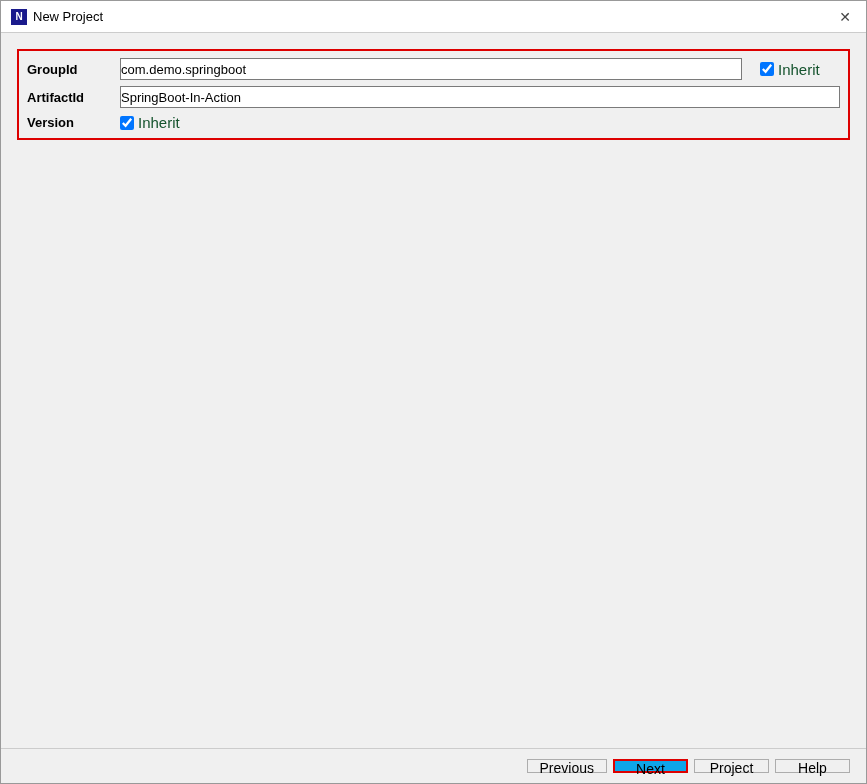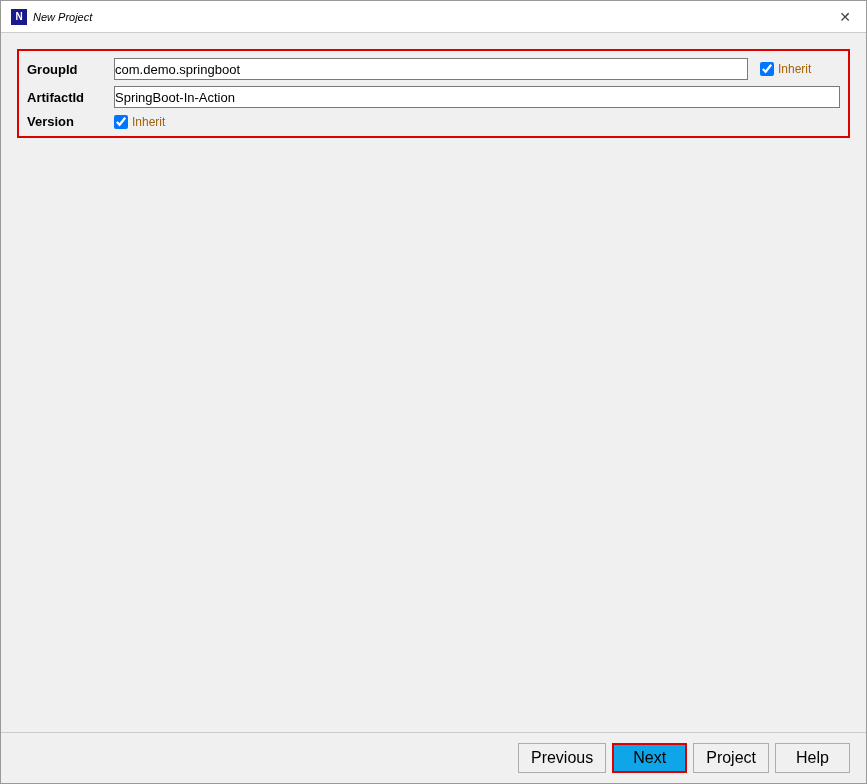--- a/index.html
+++ b/index.html
@@ -50,23 +50,22 @@
       background: #1a1a8c;
       display: flex;
       align-items: center;
       justify-content: center;
       color: #fff;
       font-size: 10px;
       font-weight: bold;
     }
 
     .title-text {
-      font-size: 11px;
+      font-size: 13px;
       color: #000;
-      font-style: italic;
     }
 
     .close-btn {
       width: 22px;
       height: 22px;
       background: none;
       border: none;
       cursor: pointer;
       display: flex;
       align-items: center;
@@ -86,21 +85,21 @@
       border: 2px solid #d00;
       display: inline-block;
       padding: 4px 0;
       margin-bottom: 8px;
     }
 
     .form-row {
       display: flex;
       align-items: center;
       padding: 3px 8px;
-      gap: 12px;
+      gap: 18px;
     }
 
     .form-label {
       width: 75px;
       color: #000;
       font-weight: 600;
       flex-shrink: 0;
     }
 
     .form-input {
@@ -121,45 +120,45 @@
       width: 80px;
       flex-shrink: 0;
     }
 
     .inherit-section input[type="checkbox"] {
       width: 14px;
       height: 14px;
     }
 
     .inherit-label {
-      color: #a16207;
-      font-size: 12px;
+      color: #14532d;
+      font-size: 15px;
     }
 
     .spacer {
       flex: 1;
     }
 
     .footer {
       display: flex;
       justify-content: flex-end;
       align-items: center;
       padding: 10px 16px;
       gap: 6px;
       border-top: 1px solid #ccc;
     }
 
     .btn {
       min-width: 75px;
-      height: 30px;
+      height: 14px;
       padding: 0 12px;
       background: #f0f0f0;
       border: 1px solid #adadad;
       cursor: pointer;
-      font-size: 16px;
+      font-size: 14px;
       color: #000;
     }
 
     .btn-next {
       border: 2px solid #d00;
       background: #0ea5e9;
     }
   </style>
 </head>
 <body>

